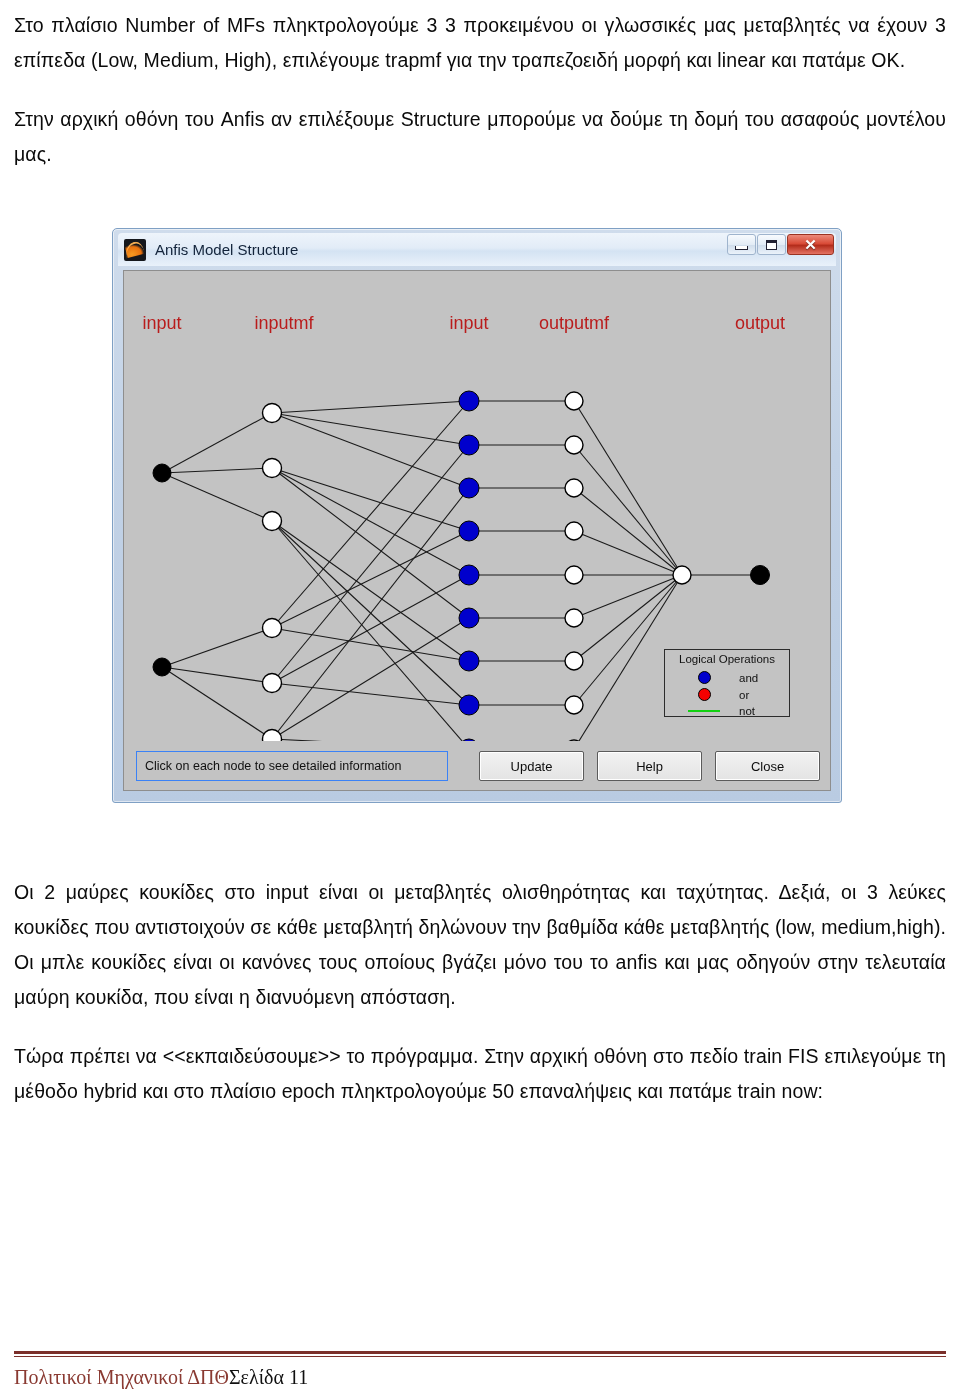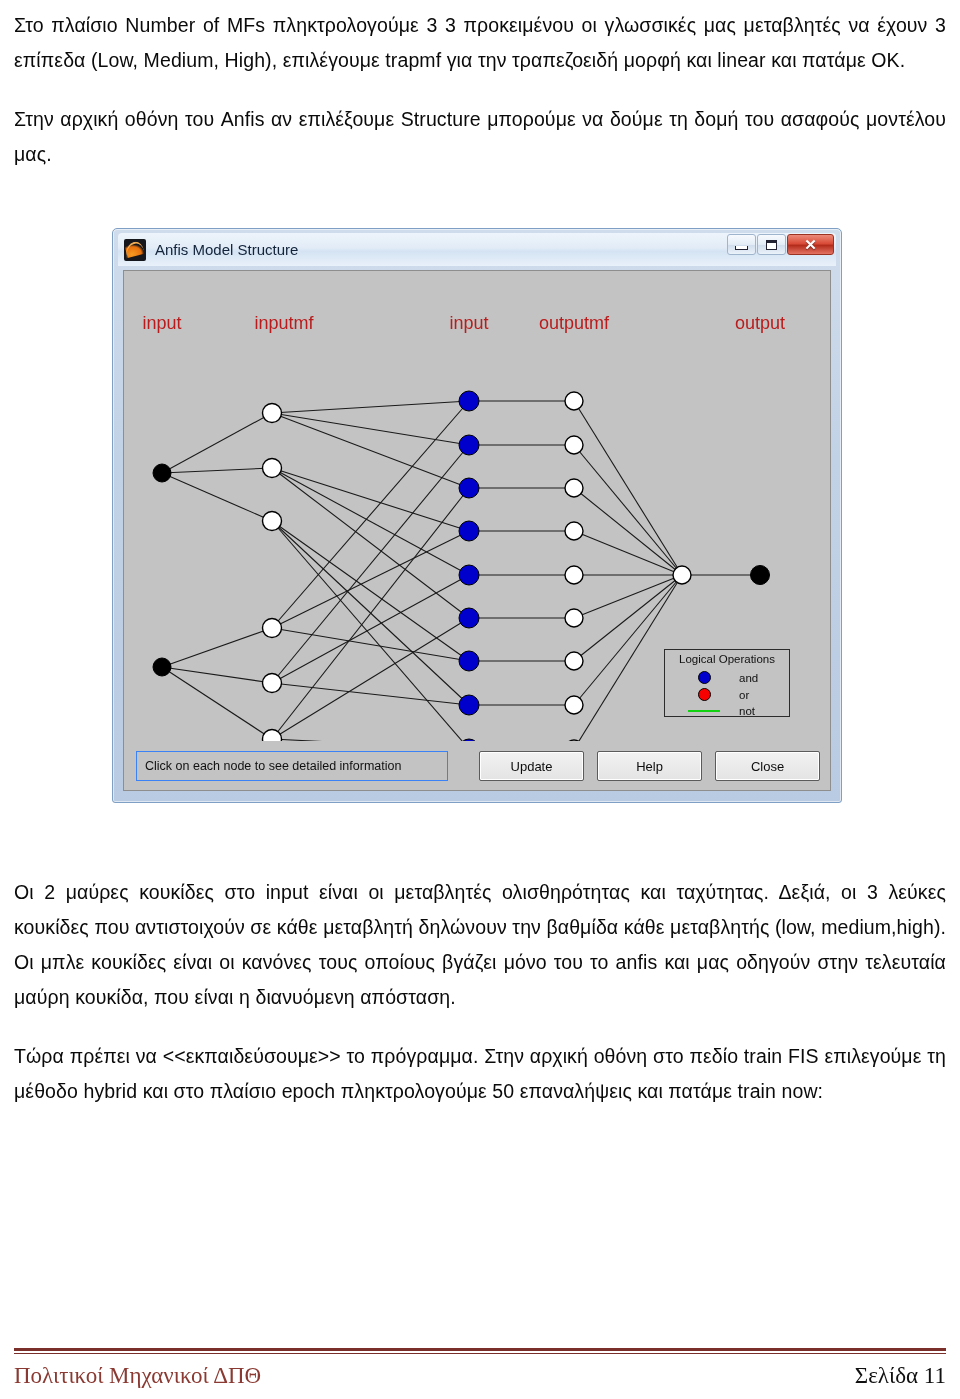--- a/index.html
+++ b/index.html
@@ -217,24 +217,24 @@
 
   
   #footer {
     position: absolute;
     left: 14px; right: 14px;
     bottom: 10px;
   }
   .footer-rule-thick { height: 3px; background: #7b2f2a; }
   .footer-rule-thin { height: 1px; background: #7b2f2a; margin-top: 2px; }
   .footer-row {
-    display: flex; justify-content: space-between; align-items: baseline;
+    display: flex; align-items: baseline;
     margin-top: 9px;
     font-family: "Liberation Serif", serif;
-    font-size: 23px;
+    font-size: 20px;
   }
   .footer-left { color: #8a3a32; }
   .footer-right { color: #101010; }
 </style>
 </head>
 <body>
 
 <div class="doc">
   <p class="para first">Στο πλαίσιο Number of MFs πληκτρολογούμε 3 3 προκειμένου οι γλωσσικές μας μεταβλητές να έχουν 3 επίπεδα (Low, Medium, High), επιλέγουμε trapmf για την τραπεζοειδή μορφή και linear και πατάμε ΟΚ.</p>
   <p class="para gap">Στην αρχική οθόνη του Anfis αν επιλέξουμε Structure μπορούμε να δούμε τη δομή του ασαφούς μοντέλου μας.</p>

